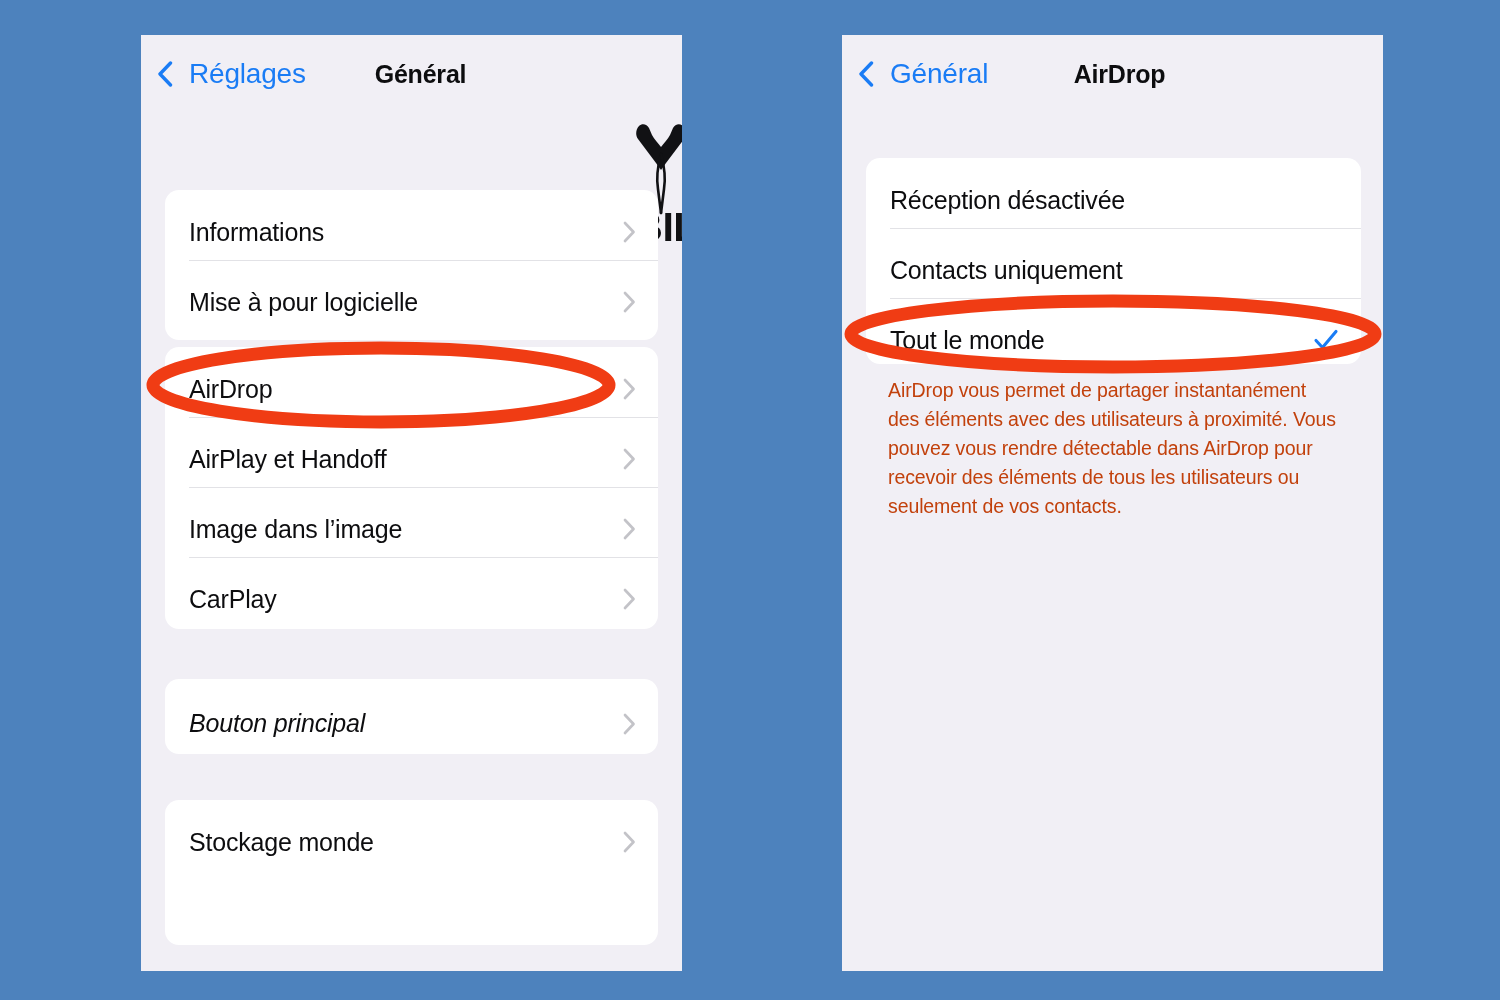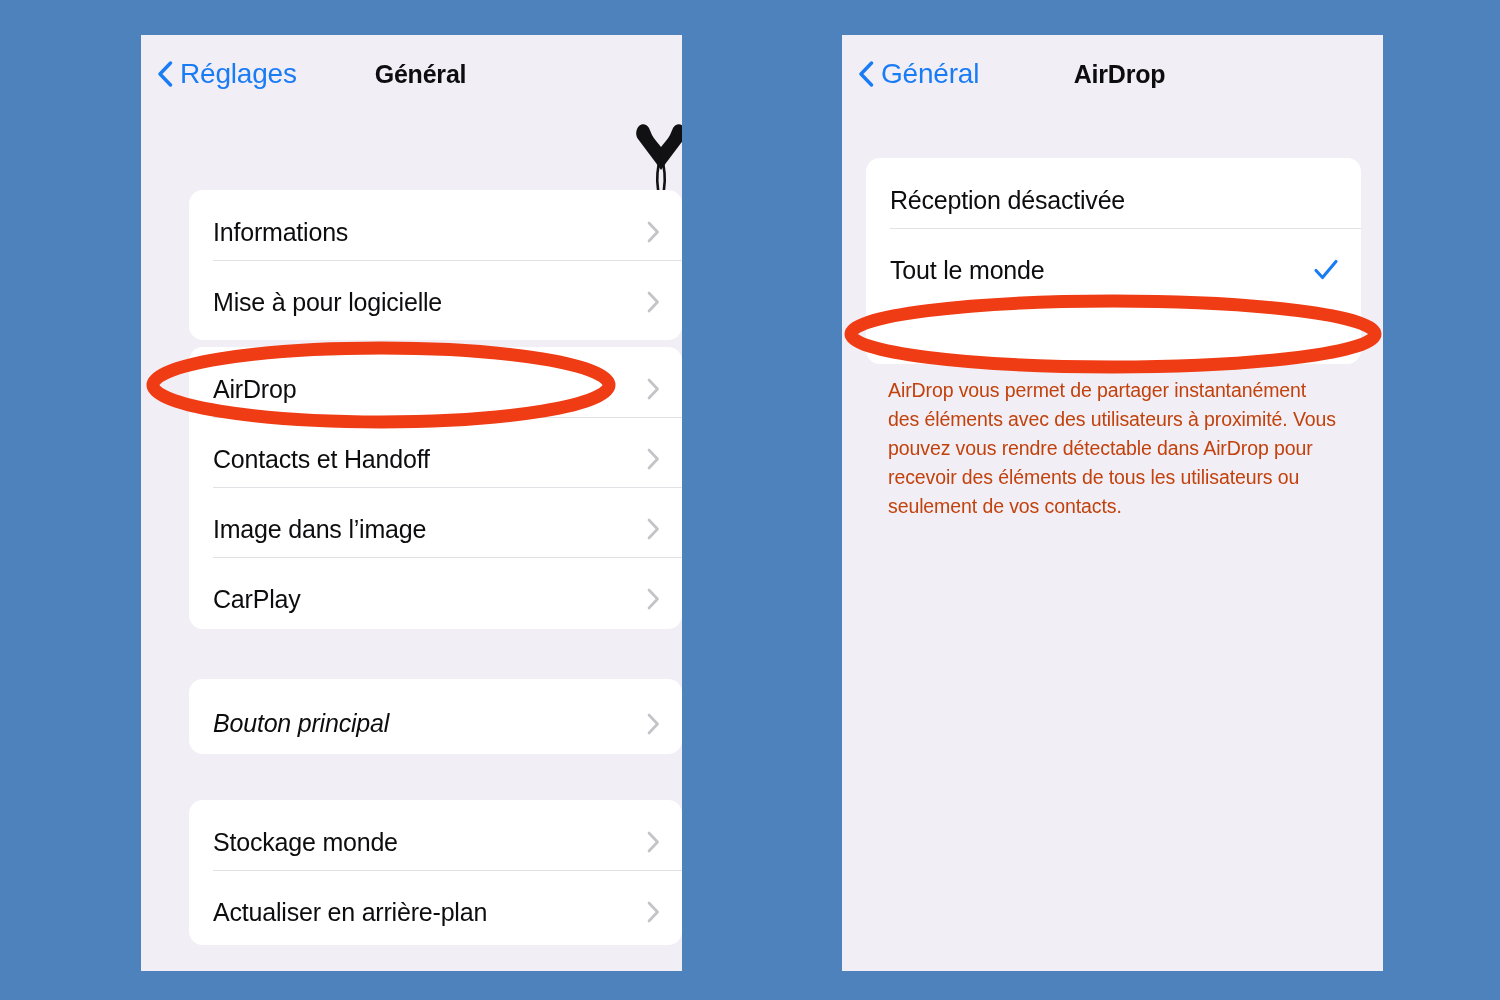--- a/index.html
+++ b/index.html
@@ -21,21 +21,21 @@
   
   .navbar {
     position: relative;
     height: 78px;
   }
   .nav-back {
     position: absolute;
     left: 16px; top: 50%;
     transform: translateY(-50%);
     display: flex; align-items: center;
-    gap: 7px;
+    gap: 16px;
     color: #1a7cf5;
     font-size: 28px;
     letter-spacing: -0.2px;
     cursor: pointer;
     white-space: nowrap;
   }
   .chev-back {
     display: block;
     width: 16px; height: 26px;
     flex: none;
@@ -74,21 +74,21 @@
   }
   #logo-left .logo-word  { font-size: 41px; margin-top: -10px; }
 
   
   .card {
     position: absolute;
     background: #ffffff;
     border-radius: 14px;
     overflow: hidden;
   }
-  #phone-left .card  { left: 24px; width: 493px; margin-left: 24px; }
+  #phone-left .card  { left: 24px; width: 493px; }
   #phone-right .card { left: 24px; width: 495px; }
 
   .row {
     position: relative;
     height: 70px;
     display: flex;
     align-items: center;
     padding: 14px 22px 0 24px;
     cursor: pointer;
   }
@@ -189,21 +189,21 @@
     <div class="row">
       <span class="row-label">AirDrop</span>
       <span class="row-spacer"></span>
       <span class="chev-right">
         <svg viewBox="0 0 13 22">
             <path d="M2 2 L10.5 11 L2 20" fill="none" stroke="#c3c3c8" stroke-width="2.7" stroke-linecap="round" stroke-linejoin="round"></path>
           </svg>
       </span>
     </div>
     <div class="row">
-      <span class="row-label">Contacts et Handoff</span>
+      <span class="row-label">AirPlay et Handoff</span>
       <span class="row-spacer"></span>
       <span class="chev-right">
         <svg viewBox="0 0 13 22">
             <path d="M2 2 L10.5 11 L2 20" fill="none" stroke="#c3c3c8" stroke-width="2.7" stroke-linecap="round" stroke-linejoin="round"></path>
           </svg>
       </span>
     </div>
     <div class="row">
       <span class="row-label">Image dans l’image</span>
       <span class="row-spacer"></span>
@@ -232,29 +232,20 @@
         <svg viewBox="0 0 13 22">
             <path d="M2 2 L10.5 11 L2 20" fill="none" stroke="#c3c3c8" stroke-width="2.7" stroke-linecap="round" stroke-linejoin="round"></path>
           </svg>
       </span>
     </div>
   </div>
 
   <div class="card" style="top:765px;height:145px;">
     <div class="row">
       <span class="row-label">Stockage monde</span>
-      <span class="row-spacer"></span>
-      <span class="chev-right">
-        <svg viewBox="0 0 13 22">
-            <path d="M2 2 L10.5 11 L2 20" fill="none" stroke="#c3c3c8" stroke-width="2.7" stroke-linecap="round" stroke-linejoin="round"></path>
-          </svg>
-      </span>
-    </div>
-    <div class="row">
-      <span class="row-label">Actualiser en arrière-plan</span>
       <span class="row-spacer"></span>
       <span class="chev-right">
         <svg viewBox="0 0 13 22">
             <path d="M2 2 L10.5 11 L2 20" fill="none" stroke="#c3c3c8" stroke-width="2.7" stroke-linecap="round" stroke-linejoin="round"></path>
           </svg>
       </span>
     </div>
   </div>
 </div>
 
@@ -271,20 +262,24 @@
     </div>
     <div class="nav-title">AirDrop</div>
   </div>
 
   <div class="card" style="top:123px;height:206px;">
     <div class="row">
       <span class="row-label">Réception désactivée</span>
       <span class="row-spacer"></span>
     </div>
     <div class="row">
+      <span class="row-label">Contacts uniquement</span>
+      <span class="row-spacer"></span>
+    </div>
+    <div class="row">
       <span class="row-label">Tout le monde</span>
       <span class="row-spacer"></span>
       <span class="check">
         <svg viewBox="0 0 26 26">
             <path d="M3 13.5 L9.5 20.5 L23 4.5" fill="none" stroke="#1a7cf5" stroke-width="3.1" stroke-linecap="round" stroke-linejoin="round"></path>
           </svg>
       </span>
     </div>
   </div>
 

